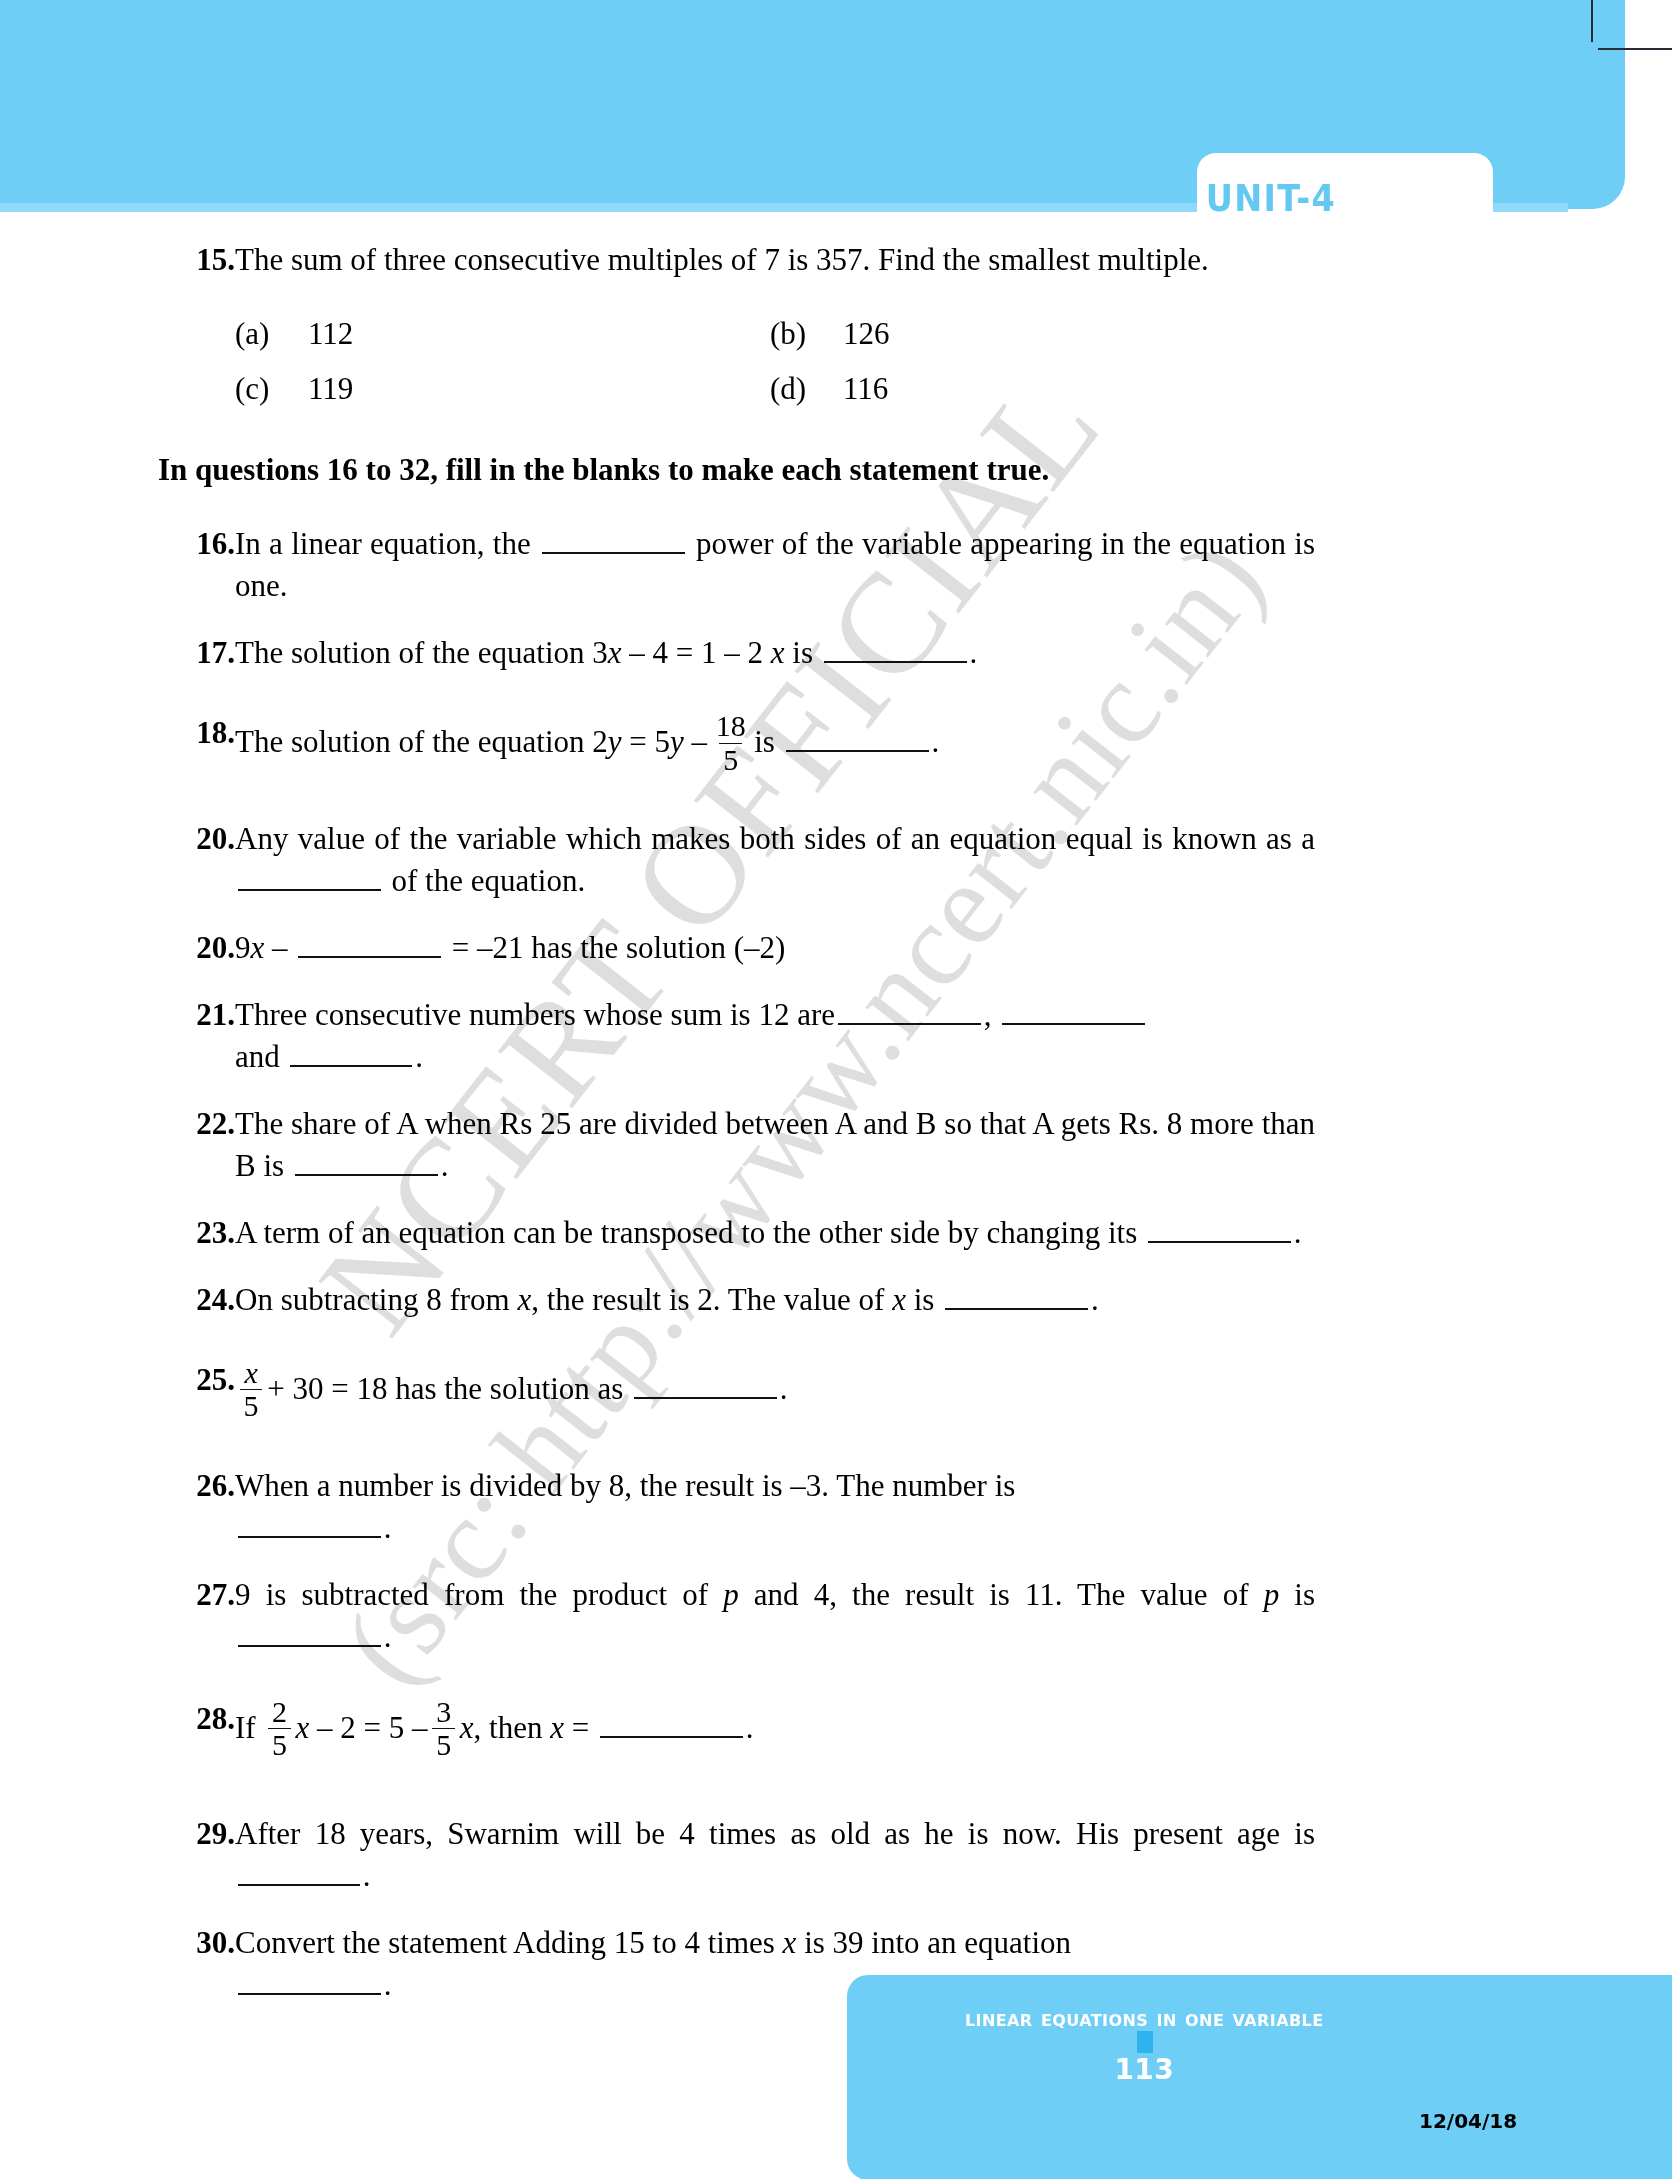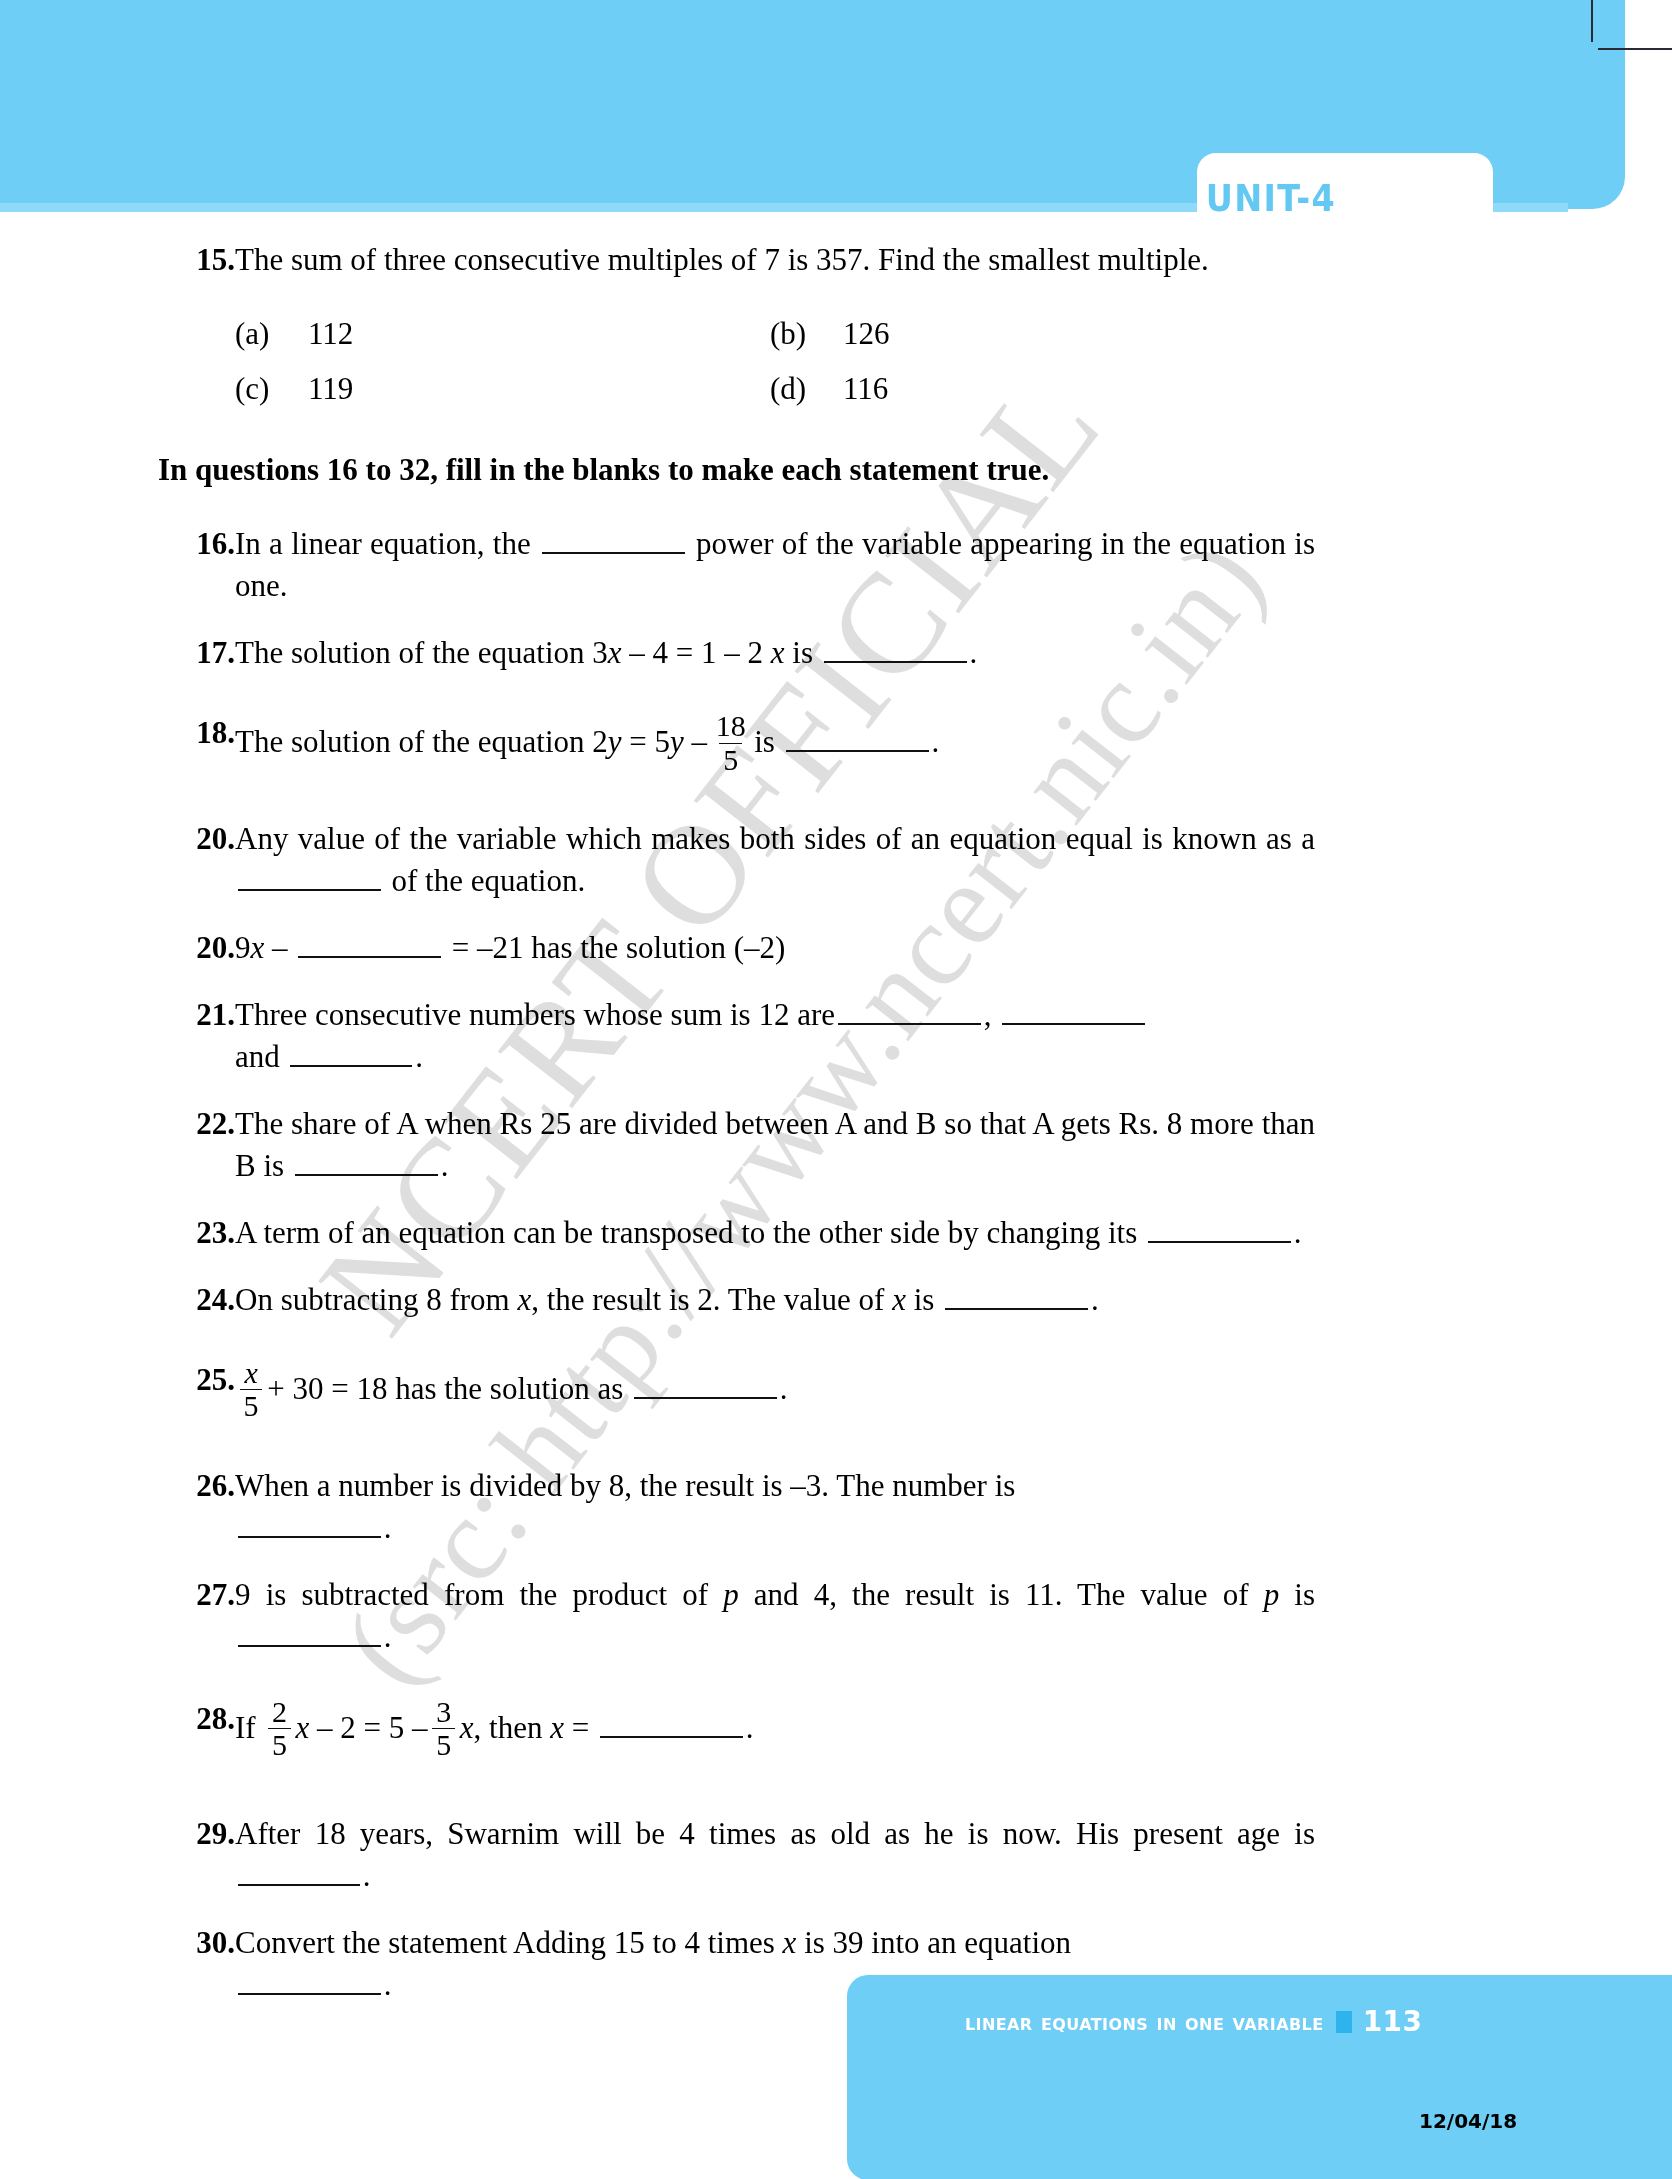--- a/index.html
+++ b/index.html
@@ -219,20 +219,21 @@
     top: 2005px;
     color: #ffffff;
     font-family: "DejaVu Sans", sans-serif;
     font-weight: bold;
     font-size: 23px;
     letter-spacing: 0.4px;
     display: flex;
     align-items: center;
     z-index: 8;
     white-space: nowrap;
+    flex-direction: column;
   }
   .footer-title { font-variant: small-caps; text-transform: lowercase; }
   .footer-title::first-letter { }
   .footer-sq {
     display: inline-block;
     width: 16.3px;
     height: 22px;
     background: #2FB3EE;
     margin: 0 10.5px 0 12.4px;
   }

